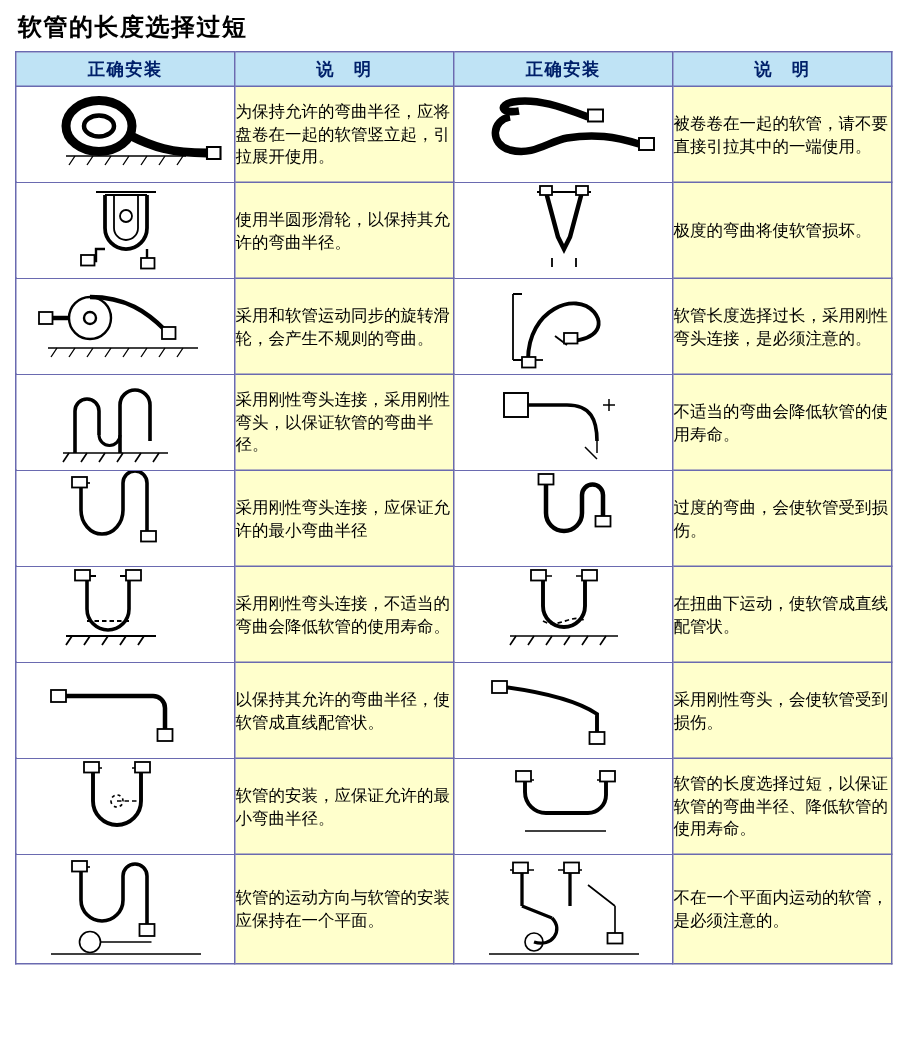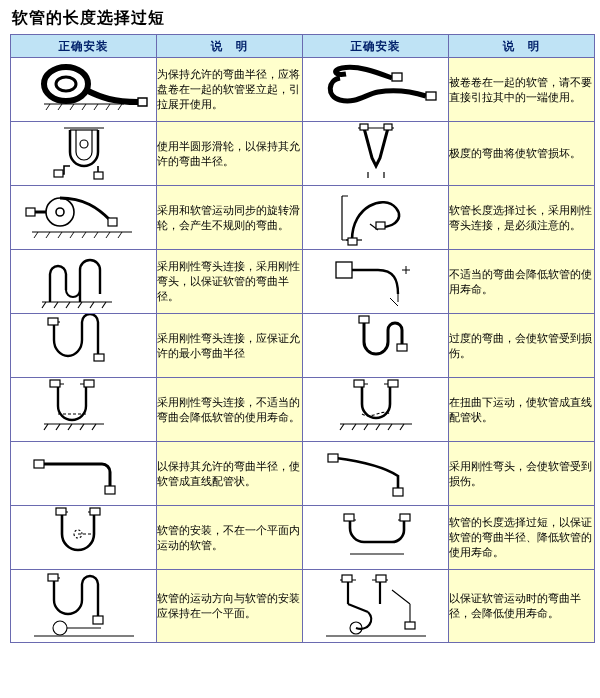--- a/index.html
+++ b/index.html
@@ -359,21 +359,21 @@
                 <path d="M64 28 m-4 0 a4 4 0 1 0 8 0 a4 4 0 1 0 -8 0" stroke-dasharray="2 2"></path>
                 <path d="M64 28 L78 28" stroke-dasharray="3 2"></path>
               </g>
               <g stroke="#000" fill="#fff" stroke-width="1.2">
                 <rect x="42" y="2" width="10" height="7"></rect>
                 <rect x="76" y="2" width="10" height="7"></rect>
               </g>
             </svg>
           </span>
         </td>
-        <td class="txt-cell">软管的安装，不在一个平面内运动的软管。</td>
+        <td class="txt-cell">软管的安装，应保证允许的最小弯曲半径。</td>
         <td class="pic-cell">
           <span class="fig">
             <svg width="140" height="60" viewBox="0 0 140 60">
               <g stroke="#000" fill="none" stroke-width="2.6">
                 <path d="M44 14 L44 22 A 14 14 0 0 0 58 36 L86 36 A 12 12 0 0 0 98 24 L98 14"></path>
               </g>
               <g stroke="#000" fill="none" stroke-width="1.1">
                 <path d="M38 14 h12 M92 14 h12"></path>
                 <path d="M44 48 h54"></path>
               </g>
@@ -423,18 +423,18 @@
                 <circle cx="50" cy="58" r="6"></circle>
               </g>
               <g stroke="#000" fill="#fff" stroke-width="1.2">
                 <rect x="36" y="5" width="10" height="7"></rect>
                 <rect x="70" y="5" width="10" height="7"></rect>
                 <rect x="99" y="52" width="10" height="7"></rect>
               </g>
             </svg>
           </span>
         </td>
-        <td class="txt-cell">以保证软管运动时的弯曲半径，会降低使用寿命。</td>
+        <td class="txt-cell">不在一个平面内运动的软管，是必须注意的。</td>
       </tr>
 
     </tbody>
   </table>
 </div>
 
 </body></html>

